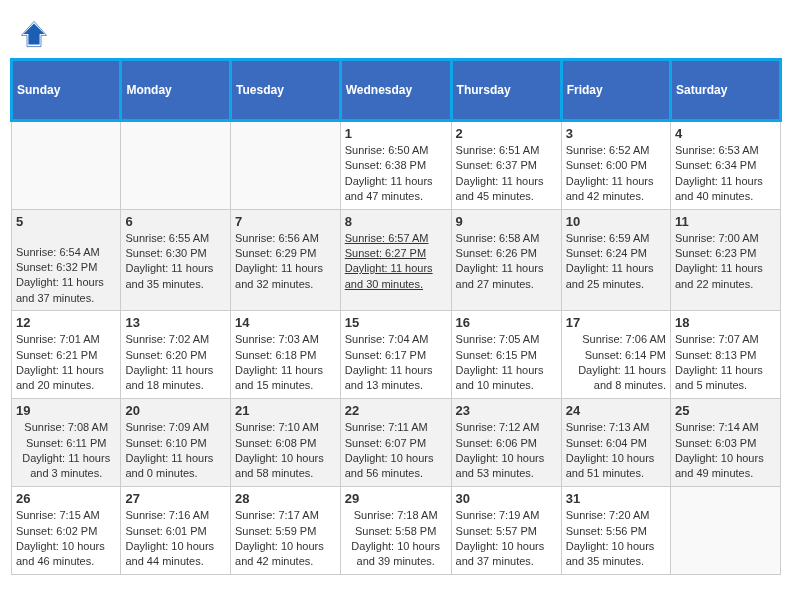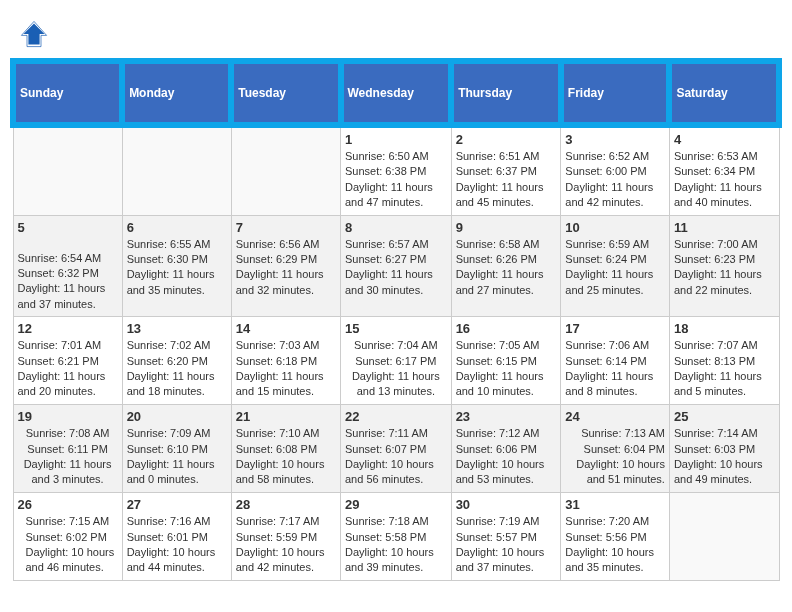--- a/index.html
+++ b/index.html
@@ -50,21 +50,21 @@
       border-collapse: collapse;
       font-size: 11px;
       margin-top: 5px;
     }
     .calendar th {
       background: #3a6bbf;
       color: #fff;
       padding: 22px 4px;
       text-align: left;
       font-size: 12px;
-      border: 6px solid #0ea5e9;
+      border: 3px solid #0ea5e9;
     }
     .calendar td {
       border: 1px solid #ccc;
       vertical-align: top;
       padding: 4px 4px;
       width: 113px;
       height: 88px;
       background: #fff;
     }
     .calendar tr:nth-child(even) td {
@@ -178,21 +178,21 @@
         </td>
         <td>
           <div class="day-num">7</div>
           <div class="day-info" style="white-space: pre-line;">Sunrise: 6:56 AM
 Sunset: 6:29 PM
 Daylight: 11 hours
 and 32 minutes.</div>
         </td>
         <td>
           <div class="day-num">8</div>
-          <div class="day-info" style="white-space: pre-line;">Sunrise: 6:57 AM
+          <div class="day-info" style="white-space: pre-line; text-decoration: underline;">Sunrise: 6:57 AM
 Sunset: 6:27 PM
 Daylight: 11 hours
 and 30 minutes.</div>
         </td>
         <td>
           <div class="day-num">9</div>
           <div class="day-info" style="white-space: pre-line;">Sunrise: 6:58 AM
 Sunset: 6:26 PM
 Daylight: 11 hours
 and 27 minutes.</div>
@@ -229,35 +229,35 @@
         </td>
         <td>
           <div class="day-num">14</div>
           <div class="day-info" style="white-space: pre-line;">Sunrise: 7:03 AM
 Sunset: 6:18 PM
 Daylight: 11 hours
 and 15 minutes.</div>
         </td>
         <td>
           <div class="day-num">15</div>
-          <div class="day-info" style="white-space: pre-line; text-align: center;">Sunrise: 7:04 AM
+          <div class="day-info" style="white-space: pre-line;">Sunrise: 7:04 AM
 Sunset: 6:17 PM
 Daylight: 11 hours
 and 13 minutes.</div>
         </td>
         <td>
           <div class="day-num">16</div>
           <div class="day-info" style="white-space: pre-line;">Sunrise: 7:05 AM
 Sunset: 6:15 PM
 Daylight: 11 hours
 and 10 minutes.</div>
         </td>
         <td>
           <div class="day-num">17</div>
-          <div class="day-info" style="white-space: pre-line;">Sunrise: 7:06 AM
+          <div class="day-info" style="white-space: pre-line; text-align: right;">Sunrise: 7:06 AM
 Sunset: 6:14 PM
 Daylight: 11 hours
 and 8 minutes.</div>
         </td>
         <td>
           <div class="day-num">18</div>
           <div class="day-info" style="white-space: pre-line;">Sunrise: 7:07 AM
 Sunset: 8:13 PM
 Daylight: 11 hours
 and 5 minutes.</div>
@@ -294,58 +294,58 @@
         </td>
         <td>
           <div class="day-num">23</div>
           <div class="day-info" style="white-space: pre-line;">Sunrise: 7:12 AM
 Sunset: 6:06 PM
 Daylight: 10 hours
 and 53 minutes.</div>
         </td>
         <td>
           <div class="day-num">24</div>
-          <div class="day-info" style="white-space: pre-line; text-align: right;">Sunrise: 7:13 AM
+          <div class="day-info" style="white-space: pre-line;">Sunrise: 7:13 AM
 Sunset: 6:04 PM
 Daylight: 10 hours
 and 51 minutes.</div>
         </td>
         <td>
           <div class="day-num">25</div>
           <div class="day-info" style="white-space: pre-line;">Sunrise: 7:14 AM
 Sunset: 6:03 PM
 Daylight: 10 hours
 and 49 minutes.</div>
         </td>
       </tr>
       <tr class="row-odd">
         <td>
           <div class="day-num">26</div>
-          <div class="day-info" style="white-space: pre-line; margin-left: 8px;">Sunrise: 7:15 AM
+          <div class="day-info" style="white-space: pre-line;">Sunrise: 7:15 AM
 Sunset: 6:02 PM
 Daylight: 10 hours
 and 46 minutes.</div>
         </td>
         <td>
           <div class="day-num">27</div>
           <div class="day-info" style="white-space: pre-line;">Sunrise: 7:16 AM
 Sunset: 6:01 PM
 Daylight: 10 hours
 and 44 minutes.</div>
         </td>
         <td>
           <div class="day-num">28</div>
           <div class="day-info" style="white-space: pre-line;">Sunrise: 7:17 AM
 Sunset: 5:59 PM
 Daylight: 10 hours
 and 42 minutes.</div>
         </td>
         <td>
           <div class="day-num">29</div>
-          <div class="day-info" style="white-space: pre-line;">Sunrise: 7:18 AM
+          <div class="day-info" style="white-space: pre-line; text-align: center;">Sunrise: 7:18 AM
 Sunset: 5:58 PM
 Daylight: 10 hours
 and 39 minutes.</div>
         </td>
         <td>
           <div class="day-num">30</div>
           <div class="day-info" style="white-space: pre-line;">Sunrise: 7:19 AM
 Sunset: 5:57 PM
 Daylight: 10 hours
 and 37 minutes.</div>

